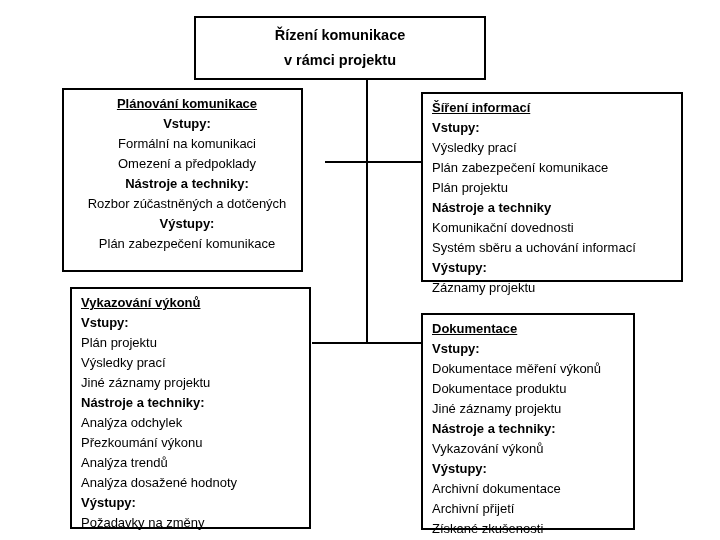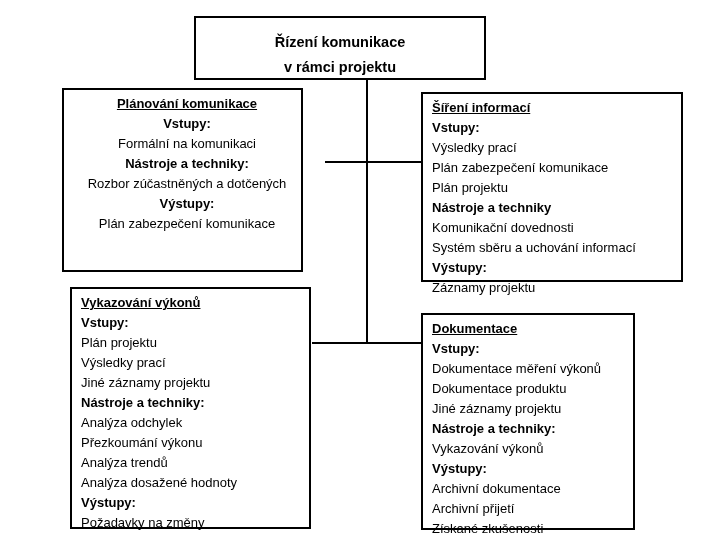--- a/index.html
+++ b/index.html
@@ -24,21 +24,21 @@
   }
   .title-box {
     left: 194px;
     top: 16px;
     width: 292px;
     height: 64px;
     display: flex;
     flex-direction: column;
     align-items: center;
     justify-content: flex-start;
-    padding-top: 12px;
+    padding-top: 5px;
   }
   .title-line {
     font-size: 14.5px;
     font-weight: bold;
     color: #000000;
     line-height: 25px;
     letter-spacing: 0px;
     white-space: nowrap;
   }
   .proc-box {
@@ -118,20 +118,21 @@
   </div>
 
   <div class="connector" id="trunk-vertical"></div>
   <div class="connector" id="branch-upper"></div>
   <div class="connector" id="branch-lower"></div>
 
   <div class="box proc-box" id="box-planovani">
       <div class="line heading">Plánování komunikace</div>
       <div class="line sub">Vstupy:</div>
       <div class="line">Formální na komunikaci</div>
+      <div class="line">Omezení a předpoklady</div>
       <div class="line sub">Nástroje a techniky:</div>
       <div class="line">Rozbor zúčastněných a dotčených</div>
       <div class="line sub">Výstupy:</div>
       <div class="line">Plán zabezpečení komunikace</div>
     </div>
   <div class="box proc-box" id="box-vykazovani">
       <div class="line heading">Vykazování výkonů</div>
       <div class="line sub">Vstupy:</div>
       <div class="line">Plán projektu</div>
       <div class="line">Výsledky prací</div>

